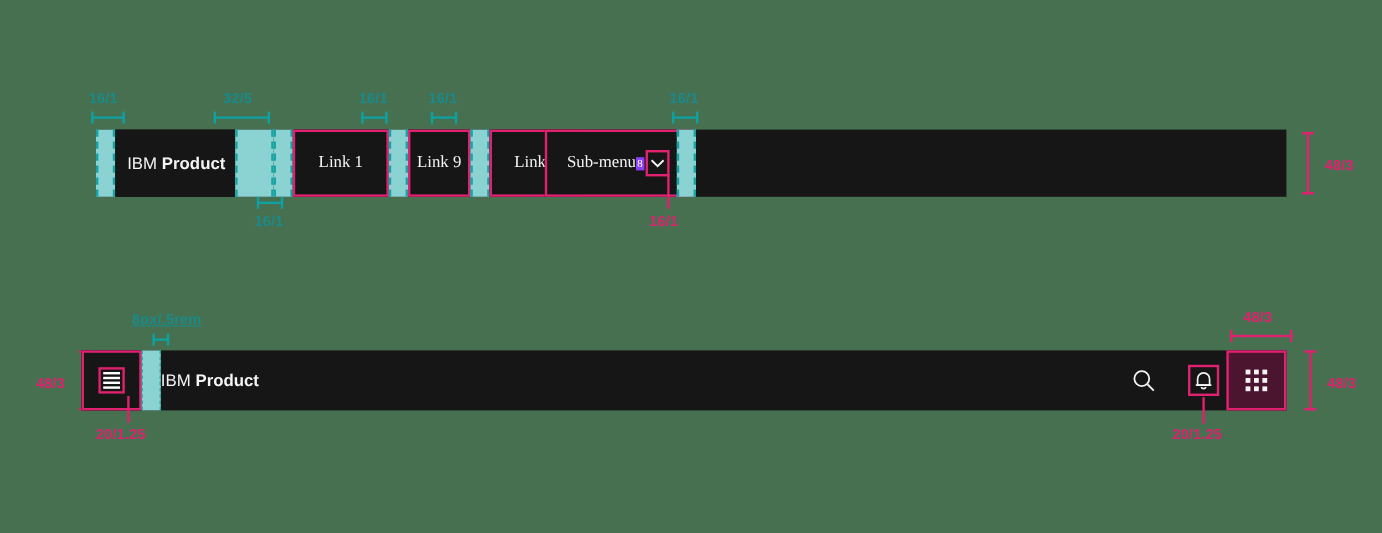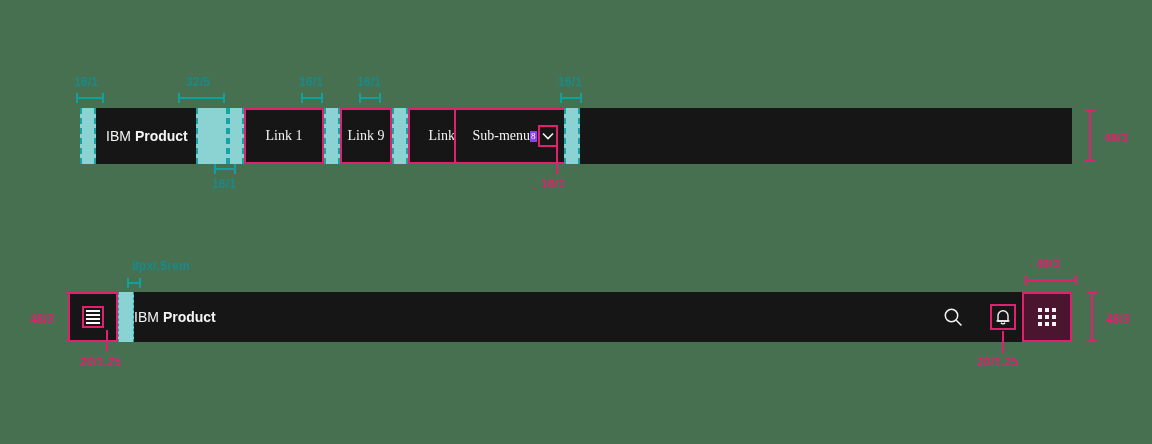--- a/index.html
+++ b/index.html
@@ -274,21 +274,21 @@
 <div class="ann teal" style="left:212px; top:178px;">16/1</div>
 
 <div class="leader" style="left:556px; top:146px; height:28px;"></div>
 <div class="ann pink" style="left:541px; top:178px;">16/1</div>
 
 <div class="mv pink" style="left:1085px; top:110px; height:52px;">
     <i></i>
   </div>
 <div class="ann pink" style="left:1104px; top:132px;">48/3</div>
 
-<div class="ann teal" style="left:132px; top:260px;">8px/.5rem</div>
+<div class="ann teal" style="left:110px; top:260px;text-decoration:underline;">8px/.5rem</div>
 <div class="mh teal" style="left:127px; top:278px; width:14px;">
     <i></i>
   </div>
 
 <div class="mv pink" style="left:66px; top:292px; height:50px;">
     <i></i>
   </div>
 <div class="ann pink" style="left:30px; top:313px;">48/3</div>
 
 <div class="ann pink" style="left:1036px; top:258px;">48/3</div>

